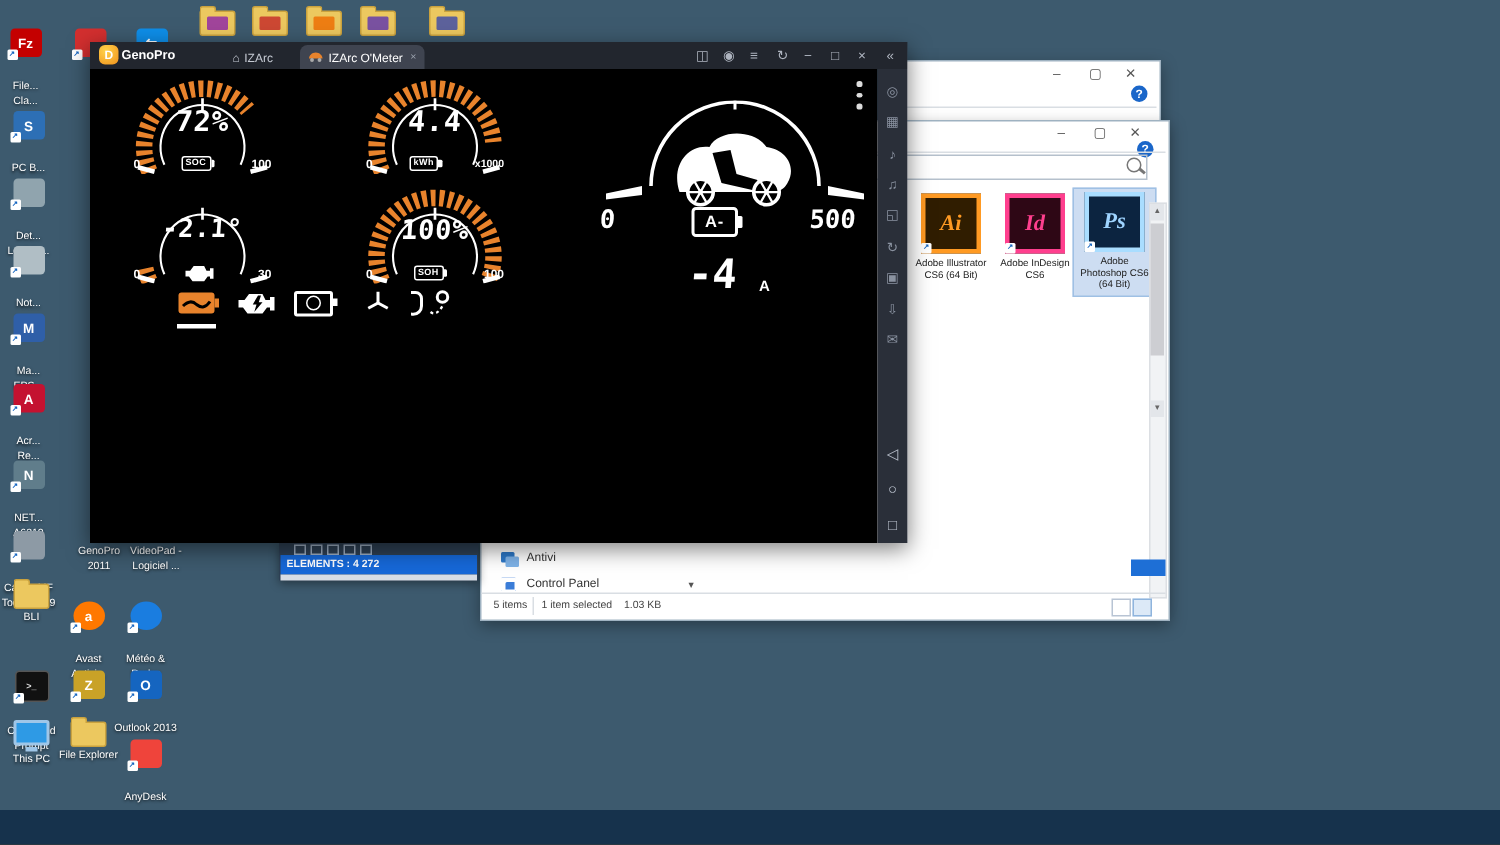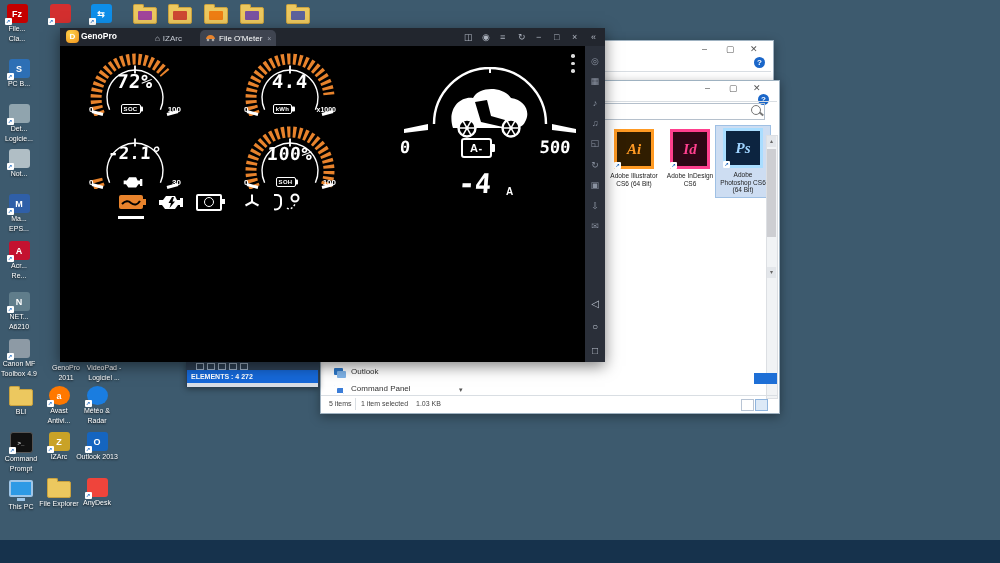--- a/index.html
+++ b/index.html
@@ -1,20 +1,20 @@
 <!DOCTYPE html>
 <html><head>
 <meta charset="utf-8">
 <style>
   html,body{margin:0;padding:0;background:#222}
   #screen{position:relative;width:1000px;height:563px;background:#3d5a6e;overflow:hidden;
           font-family:"Liberation Sans",sans-serif;-webkit-font-smoothing:antialiased}
   
   .dicon{position:absolute;width:44px;text-align:center;cursor:default}
-  .dico{width:21px;height:19px;margin:1px auto;border-radius:3px;position:relative;display:flex;
+  .dico{width:21px;height:19px;margin:16px auto;border-radius:3px;position:relative;display:flex;
         align-items:center;justify-content:center;color:#fff;font-weight:bold;font-size:9px}
   .badge{position:absolute;left:-2px;bottom:-2px;width:7px;height:7px;background:#fff;border-radius:1px;
          color:#1565c0;font:bold 5px/7px "Liberation Sans",sans-serif;text-align:center}
   .dlab{font-size:7px;line-height:8px;color:#fff;text-shadow:0 1px 2px rgba(0,0,0,.85);margin-top:2px}
   .fold{width:22px;height:15px;margin:4px auto 0;background:#ecc85f;border:1px solid #caa23e;
         border-radius:1px 2px 2px 2px;position:relative}
   .fold::before{content:"";position:absolute;top:-4px;left:-1px;width:9px;height:3px;background:#ecc85f;
         border:1px solid #caa23e;border-bottom:none;border-radius:2px 2px 0 0}
   .folddot{position:absolute;left:4px;top:3px;right:4px;bottom:3px;border-radius:1px;opacity:.8}
   
@@ -272,26 +272,26 @@
             <div>Adobe</div>
             <div>Photoshop CS6</div>
             <div>(64 Bit)</div>
           </div>
         </div>
       </div>
 
     <div style="position:absolute;left:13px;top:286px">
       <span style="position:absolute;left:0;top:1px;width:9px;height:7px;background:#2d78c8;border-radius:1px"></span>
       <span style="position:absolute;left:3px;top:4px;width:9px;height:7px;background:#7fb3e8;border-radius:1px"></span>
-      <span class="treelab" style="position:absolute;left:17px;top:0;white-space:nowrap">Outlook</span>
+      <span class="treelab" style="position:absolute;left:17px;top:0;white-space:nowrap">Antivi</span>
     </div>
     <div style="position:absolute;left:13px;top:303px">
       <span style="position:absolute;left:0;top:1px;width:10px;height:9px;background:#3b7dd8;border-radius:1px;
                    box-shadow:inset 0 0 0 1px #fff,inset 3px 3px 0 #fff"></span>
-      <span class="treelab" style="position:absolute;left:17px;top:0;white-space:nowrap">Command Panel</span>
+      <span class="treelab" style="position:absolute;left:17px;top:0;white-space:nowrap">Control Panel</span>
     </div>
     <span style="position:absolute;left:138px;top:305px;color:#555;font-size:7px">▾</span>
 
     <div style="position:absolute;left:445px;top:54px;width:10px;height:262px;background:#f1f3f5;border:1px solid #dcdfe3"></div>
     <div style="position:absolute;left:446px;top:55px;width:9px;height:11px;background:#e3e6ea;color:#666;font-size:6px;text-align:center;line-height:11px">▴</div>
     <div style="position:absolute;left:446px;top:68px;width:9px;height:88px;background:#cdced2"></div>
     <div style="position:absolute;left:446px;top:186px;width:9px;height:11px;background:#e3e6ea;color:#666;font-size:6px;text-align:center;line-height:11px">▾</div>
 
     <div style="position:absolute;left:433px;top:292px;width:23px;height:11px;background:#1e6fd6"></div>
 
@@ -324,21 +324,21 @@
       <div class="ldtab" style="left:95px">
         <span style="font-size:8px;margin-right:3px">⌂</span>
         <span>IZArc</span>
       </div>
       <div class="ldtab active" style="left:140px">
         <svg width="11" height="8" viewBox="0 0 11 8" style="margin-right:3px">
           <path d="M1,5 C1,3 3,1 5.5,1 C8,1 10,3 10,5 Z" fill="#e8832c"></path>
           <circle cx="3" cy="6" r="1.3" fill="#aaa"></circle>
             <circle cx="8" cy="6" r="1.3" fill="#aaa"></circle>
         </svg>
-        <span>File O'Meter</span>
+        <span>IZArc O'Meter</span>
         <span style="margin-left:5px;color:#9aa1ad;font-size:7px">×</span>
       </div>
       <div id="ldctrl">
           <span style="position: absolute; left: 404px; top: 4px; color: rgb(174, 180, 191); font-size: 9px;">◫</span>
           <span style="position: absolute; left: 422px; top: 4px; color: rgb(174, 180, 191); font-size: 9px;">◉</span>
           <span style="position: absolute; left: 440px; top: 4px; color: rgb(174, 180, 191); font-size: 9px;">≡</span>
           <span style="position: absolute; left: 458px; top: 4px; color: rgb(174, 180, 191); font-size: 9px;">↻</span>
           <span style="position: absolute; left: 476px; top: 4px; color: rgb(174, 180, 191); font-size: 9px;">−</span>
           <span style="position: absolute; left: 494px; top: 4px; color: rgb(174, 180, 191); font-size: 9px;">□</span>
           <span style="position: absolute; left: 512px; top: 4px; color: rgb(174, 180, 191); font-size: 9px;">×</span>

